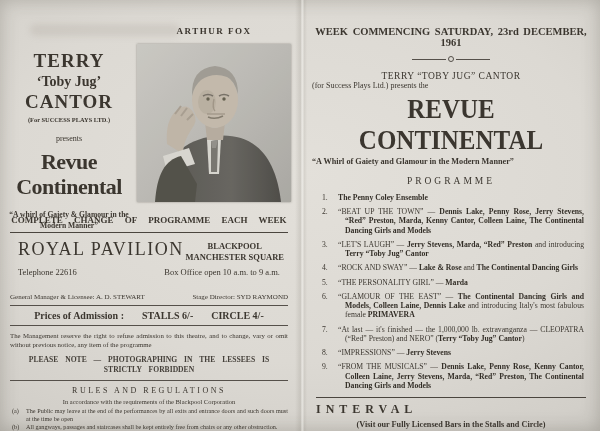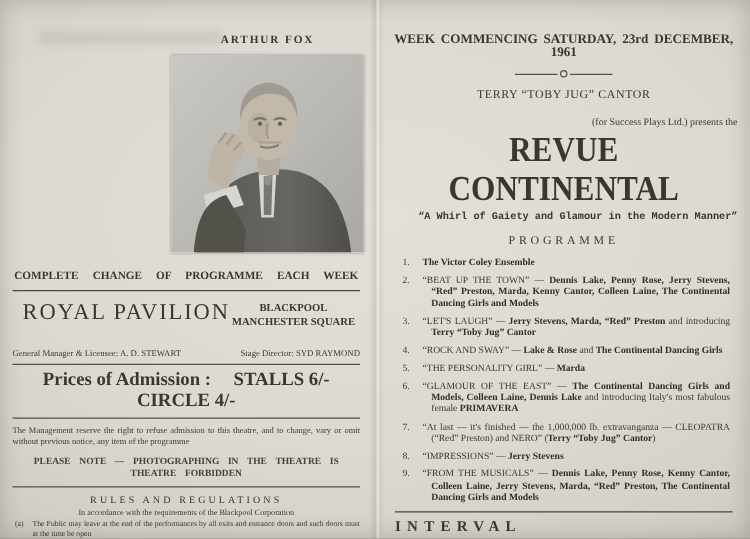--- a/index.html
+++ b/index.html
@@ -38,42 +38,42 @@
   #lp-complete{position:absolute;left:8px;top:199px;width:282px;text-align:center;
     font-weight:bold;font-size:9px;word-spacing:9px;}
   #lp-rule-top{position:absolute;left:10px;top:216px;width:278px;border-top:1.5px solid #4a453e;}
   #lp-flow{position:absolute;left:10px;top:221px;width:278px;}
   .v-row1{display:flex;justify-content:space-between;align-items:flex-start;margin-top:2px;}
   .v-name{font-size:18px;font-weight:normal;letter-spacing:1.5px;padding-left:8px;}
   .v-addr{font-size:8.5px;font-weight:bold;text-align:center;line-height:1.3;padding-top:2px;padding-right:4px;}
   .v-row2{display:flex;justify-content:space-between;font-size:8.5px;margin-top:4px;padding:0 8px 0 8px;}
   .v-lessees{text-align:center;font-size:7.5px;letter-spacing:1px;margin-top:7px;}
   .v-row3{display:flex;justify-content:space-between;font-size:7px;margin-top:16px;}
-  .v-prices{text-align:center;font-size:15px;font-weight:bold;margin:4px 0;}
+  .v-prices{text-align:center;font-size:10px;font-weight:bold;margin:4px 0;}
   .v-prices span{margin:0 9px;}
   .n-mgmt{font-size:6.8px;text-align:justify;line-height:1.35;margin-top:5px;}
   .n-note{font-size:7.6px;text-align:center;word-spacing:5px;line-height:1.3;margin-top:6px;font-weight:bold;color:#45403a;}
   .r-title{text-align:center;font-size:8px;letter-spacing:2.5px;margin-top:5px;}
   .r-intro{text-align:center;font-size:6.5px;margin-top:3px;}
   #rules-list{margin-top:2px;}
   .r-item{position:relative;padding-left:16px;font-size:6.2px;line-height:1.27;text-align:justify;}
   .r-label{position:absolute;left:2px;}
   .sp6{margin-top:5px;}
   .sp4{margin-top:4px;}
   
   #rp-flow{position:absolute;left:10px;top:10px;width:278px;}
   .w-commencing{text-align:center;font-weight:bold;font-size:10.5px;word-spacing:2px;}
   .deco{display:flex;align-items:center;justify-content:center;margin-top:8px;}
   .deco .ln{width:34px;border-top:1px solid #55504a;}
   .deco .dot{width:4px;height:4px;border:1px solid #55504a;border-radius:50%;margin:0 2px;}
   .p-line1{text-align:center;font-size:9.5px;letter-spacing:.5px;margin-top:9px;}
-  .p-line2{text-align:right;font-size:8px;margin-top:12px;}
+  .p-line2{text-align:left;font-size:8px;margin-top:0;}
   .r-show{text-align:center;font-size:25px;font-weight:bold;word-spacing:9px;margin-top:3px;
     transform:scaleY(1.12);transform-origin:top center;}
-  .r-tag{text-align:right;font-size:8.2px;font-weight:bold;margin-top:8px;font-family:Liberation Mono, monospace;}
+  .r-tag{text-align:left;font-size:8.2px;font-weight:bold;margin-top:8px;}
   .prog-title{text-align:center;font-size:9.5px;letter-spacing:3px;margin-top:10px;}
   .plist{margin-top:7px;display:flex;flex-direction:column;gap:5px;padding:0 6px 0 8px;}
   .pitem{position:relative;padding-left:25px;font-size:7.7px;line-height:1.2;}
   .pnum{position:absolute;left:2px;}
   .ptext{display:block;text-align:justify;text-indent:-7px;}
   .interval{margin-top:7px;padding:0 4px;}
   .interval .rule{border-color:#4a453e;}
   .i-title{font-size:12px;font-weight:bold;letter-spacing:5px;margin-top:4px;}
   .i-note{text-align:center;font-size:8.2px;font-weight:bold;margin:3px 0 5px 0;}
 </style>
@@ -128,43 +128,57 @@
         <path d="M30 100 Q28 76 40 66 Q50 58 56 68 Q62 76 54 86 Q46 98 46 110 Z" fill="#bdb2a3"></path>
         <path d="M38 70 L44 62 M44 72 L50 64 M50 76 L56 70" stroke="#a3988a" stroke-width="2" fill="none"></path>
 
         <path d="M26 112 L52 104 L58 120 L30 128 Z" fill="#d9d7d1"></path>
         <path d="M18 158 C20 130 28 116 44 112 L60 140 L58 158 Z" fill="#434139"></path>
 
         <rect width="154" height="158" fill="#cfccc6" opacity=".12"></rect>
       </svg>
     </div>
 
+    <div id="lp-mast">
+      <div class="m-terry">TERRY</div>
+      <div class="m-toby">‘Toby Jug’</div>
+      <div class="m-cantor">CANTOR</div>
+      <div class="m-success">(For SUCCESS PLAYS LTD.)</div>
+      <div class="m-presents">presents</div>
+      <div class="m-show">Revue</div>
+      <div class="m-show" style="margin-top:0;">Continental</div>
+      <div class="m-tag">“A whirl of Gaiety &amp; Glamour in the Modern Manner”</div>
+    </div>
 
     <div id="lp-complete">COMPLETE CHANGE OF PROGRAMME EACH WEEK</div>
     <div id="lp-rule-top"></div>
 
     <div id="lp-flow">
       <div class="v-row1">
         <div class="v-name">ROYAL PAVILION</div>
         <div class="v-addr">
           <div>BLACKPOOL</div>
           <div>MANCHESTER SQUARE</div>
         </div>
       </div>
+      <div class="v-row2">
+        <span>Telephone 22616</span>
+        <span>Box Office open 10 a.m. to 9 a.m.</span>
+      </div>
       <div class="v-row3">
         <span>General Manager &amp; Licensee: A. D. STEWART</span>
         <span>Stage Director: SYD RAYMOND</span>
       </div>
       <div class="rule sp4"></div>
       <div class="v-prices">
         <span>Prices of Admission :</span><span>STALLS 6/-</span><span>CIRCLE 4/-</span>
       </div>
       <div class="rule"></div>
       <div class="n-mgmt">The Management reserve the right to refuse admission to this theatre, and to change, vary or omit without previous notice, any item of the programme</div>
-      <div class="n-note">PLEASE NOTE — PHOTOGRAPHING IN THE THEATRE IS THEATRE FORBIDDEN</div>
+      <div class="n-note">PLEASE NOTE — PHOTOGRAPHING IN THE LESSEES IS STRICTLY FORBIDDEN</div>
       <div class="rule sp6"></div>
       <div class="r-title">RULES AND REGULATIONS</div>
       <div class="r-intro">In accordance with the requirements of the Blackpool Corporation</div>
       <div id="rules-list">
           <div class="r-item"><span class="r-label">(a)</span><span>The Public may leave at the end of the performances by all exits and entrance doors and such doors must at the time be open</span></div>
           <div class="r-item"><span class="r-label">(b)</span><span>All gangways, passages and staircases shall be kept entirely free from chairs or any other obstruction.</span></div>
         </div>
 
     </div>
   </div>
@@ -178,21 +192,21 @@
         <span class="ln"></span>
       </div>
       <div class="p-line1">TERRY “TOBY JUG” CANTOR</div>
       <div class="p-line2">(for Success Plays Ltd.) presents the</div>
       <div class="r-show">REVUE CONTINENTAL</div>
       <div class="r-tag">“A Whirl of Gaiety and Glamour in the Modern Manner”</div>
       <div class="prog-title">PROGRAMME</div>
       <div class="plist" id="programme-list">
           <div class="pitem">
             <span class="pnum">1.</span>
-            <span class="ptext"><span class="b">The Victor Coley Ensemble</span></span>
+            <span class="ptext"><span class="b">The Penny Coley Ensemble</span></span>
           </div>
           <div class="pitem">
             <span class="pnum">2.</span>
             <span class="ptext"><span>“BEAT UP THE TOWN” — </span><span class="b">Dennis Lake, Penny Rose, Jerry Stevens, “Red” Preston, Marda, Kenny Cantor, Colleen Laine, The Continental Dancing Girls and Models</span></span>
           </div>
           <div class="pitem">
             <span class="pnum">3.</span>
             <span class="ptext"><span>“LET'S LAUGH” — </span><span class="b">Jerry Stevens, Marda, “Red” Preston</span><span> and introducing </span><span class="b">Terry “Toby Jug” Cantor</span></span>
           </div>
           <div class="pitem">

